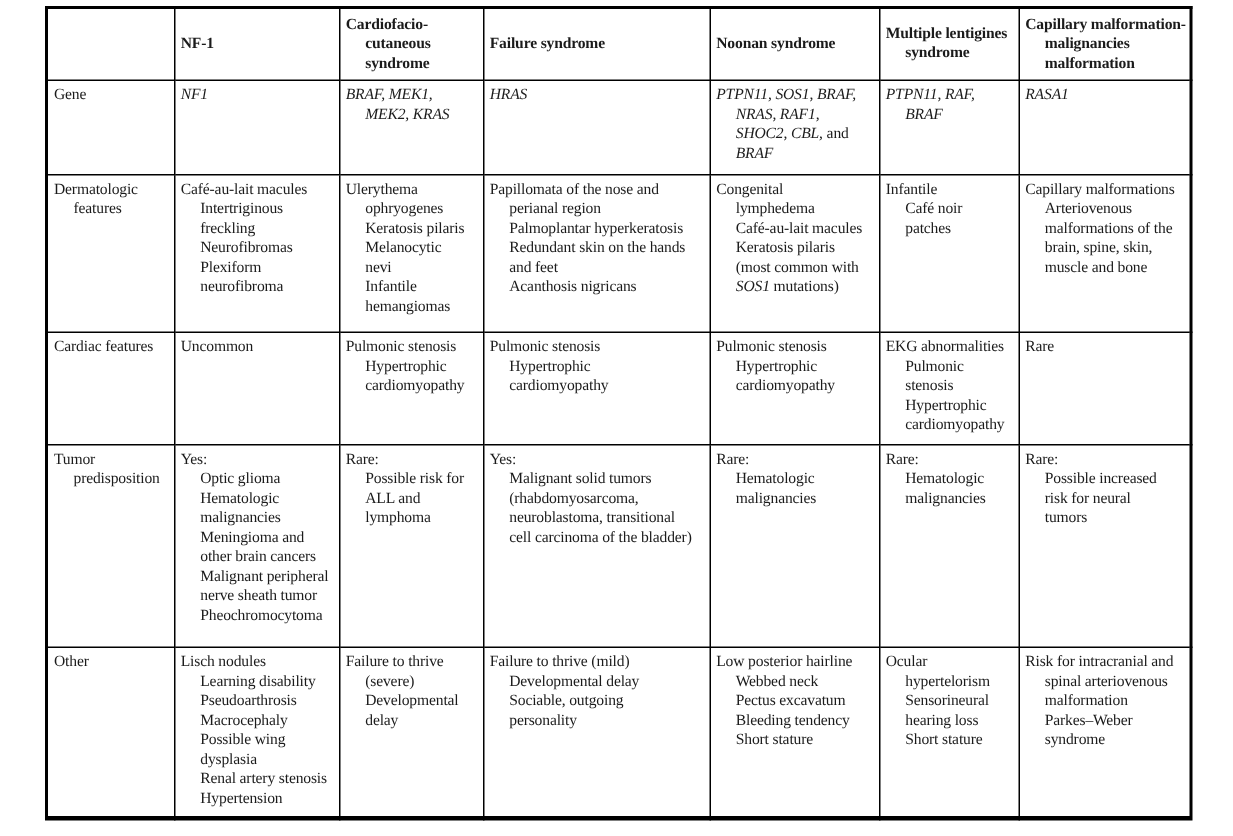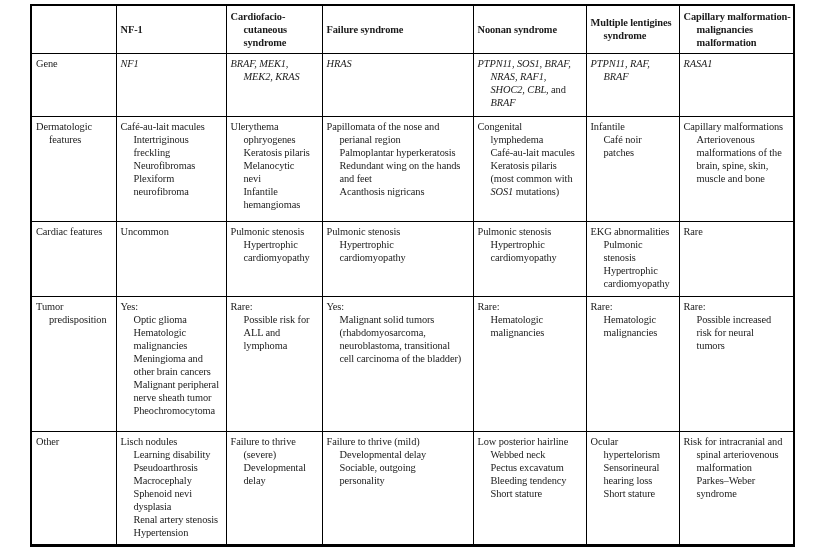--- a/index.html
+++ b/index.html
@@ -160,21 +160,21 @@
             <div class="item sub"><span>Keratosis pilaris</span></div>
             <div class="item sub"><span>Melanocytic
 nevi</span></div>
             <div class="item sub"><span>Infantile
 hemangiomas</span></div>
           </td>
           <td>
             <div class="item"><span>Papillomata of the nose and
 perianal region</span></div>
             <div class="item sub"><span>Palmoplantar hyperkeratosis</span></div>
-            <div class="item sub"><span>Redundant wing on the hands
+            <div class="item sub"><span>Redundant skin on the hands
 and feet</span></div>
             <div class="item sub"><span>Acanthosis nigricans</span></div>
           </td>
           <td>
             <div class="item"><span>Congenital
 lymphedema</span></div>
             <div class="item sub"><span>Café-au-lait macules</span></div>
             <div class="item sub"><span>Keratosis pilaris</span></div>
             <div class="item sub"><span>(most common with
 </span><span class="it">SOS1</span><span> mutations)</span></div>
@@ -273,21 +273,21 @@
         </tr>
         <tr class="r4">
           <th scope="row">
             <div class="item"><span>Other</span></div>
           </th>
           <td>
             <div class="item"><span>Lisch nodules</span></div>
             <div class="item sub"><span>Learning disability</span></div>
             <div class="item sub"><span>Pseudoarthrosis</span></div>
             <div class="item sub"><span>Macrocephaly</span></div>
-            <div class="item sub"><span>Sphenoid nevi
+            <div class="item sub"><span>Possible wing
 dysplasia</span></div>
             <div class="item sub"><span>Renal artery stenosis</span></div>
             <div class="item sub"><span>Hypertension</span></div>
           </td>
           <td>
             <div class="item"><span>Failure to thrive
 (severe)</span></div>
             <div class="item sub"><span>Developmental
 delay</span></div>
           </td>

